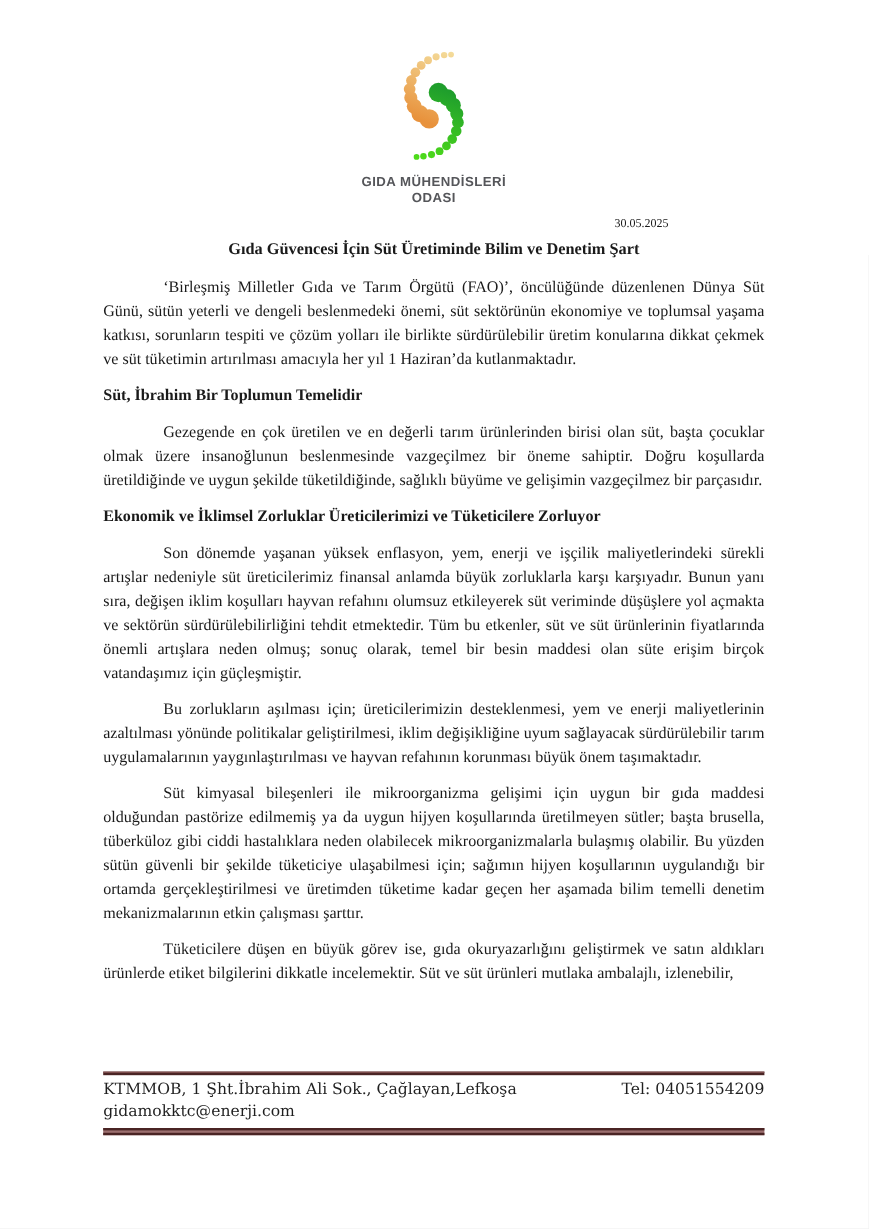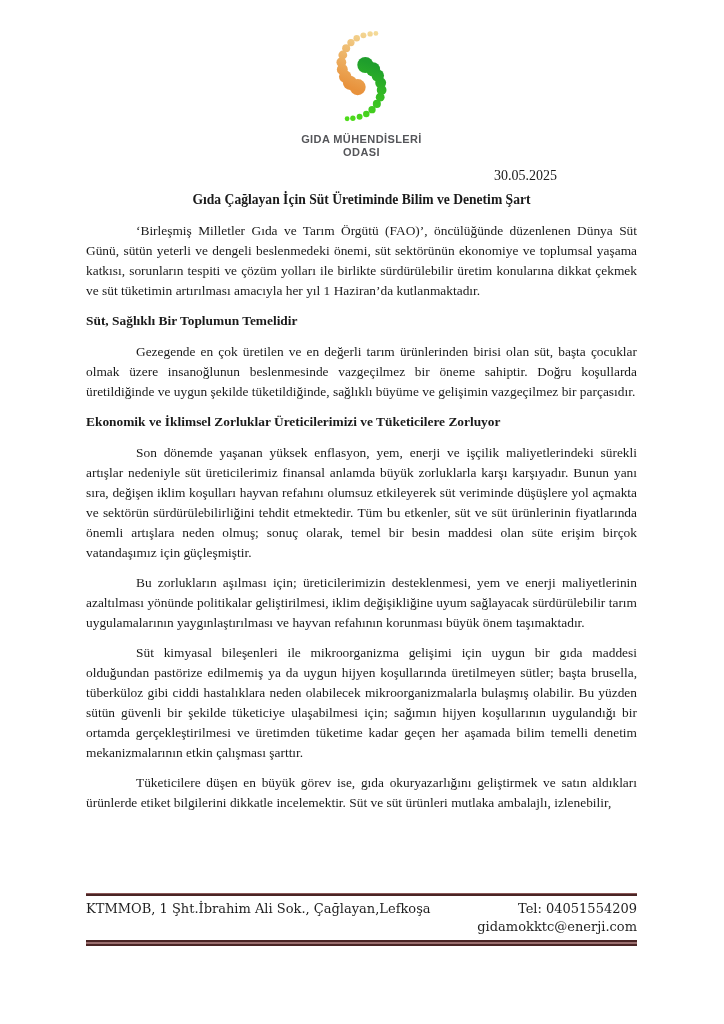--- a/index.html
+++ b/index.html
@@ -7,36 +7,36 @@
     position:relative;
     width:724px; height:1024px;
     margin:0 auto;
     background:#ffffff;
     overflow:hidden;
     font-family:"Liberation Serif", serif;
     color:#1a1a1a;
   }
   .content { position:absolute; left:86px; right:87px; top:0; }
 
-  .logo-wrap { text-align:center; padding-top:30px; }
+  .logo-wrap { text-align:center; padding-top:42px; }
   .logo-svg { display:inline-block; }
   .org-name {
     margin-top:3px;
     font-family:"Liberation Sans", sans-serif;
     font-size:11px; line-height:13px;
     font-weight:bold;
     letter-spacing:0.4px;
     color:#55565a;
   }
 
   .date-row {
     margin-top:9px;
     padding-right:80px;
     text-align:right;
-    font-size:14px;
+    font-size:10px;
   }
 
   .doc-title {
     margin-top:8px;
     text-align:center;
     font-weight:bold;
     font-size:13.6px;
   }
 
   .doc-body {
@@ -47,21 +47,20 @@
     font-family:Liberation Serif, serif;
   }
   .doc-body p { margin:0 0 10px; text-indent:50px; }
   .doc-body h3 { margin:0 0 11px; font-size:13.4px; font-weight:bold; text-align:left; }
 
   .footer {
     position:absolute; left:86px; right:87px; top:893px;
     font-family:"DejaVu Serif", serif;
     font-size:13px; line-height:18px;
     color:#1f1f1f;
-    text-align:right;
   }
   .rule-top {
     height:2px;
     background:var(--rule-color, #4a2424);
     border-top:1px solid #8a5858;
     margin-bottom:4px;
   }
   .footer-row { display:flex; justify-content:space-between; }
   .rule-bottom {
     margin-top:4px;
@@ -119,25 +118,25 @@
         </g>
       </svg>
       <div class="org-name">
         <div>GIDA MÜHENDİSLERİ</div>
         <div>ODASI</div>
       </div>
     </div>
 
     <div class="date-row">30.05.2025</div>
 
-    <div class="doc-title">Gıda Çağlayan İçin Süt Üretiminde Bilim ve Denetim Şart</div>
+    <div class="doc-title">Gıda Güvencesi İçin Süt Üretiminde Bilim ve Denetim Şart</div>
 
     <div class="doc-body">
       <p>‘Birleşmiş Milletler Gıda ve Tarım Örgütü (FAO)’, öncülüğünde düzenlenen Dünya Süt Günü, sütün yeterli ve dengeli beslenmedeki önemi, süt sektörünün ekonomiye ve toplumsal yaşama katkısı, sorunların tespiti ve çözüm yolları ile birlikte sürdürülebilir üretim konularına dikkat çekmek ve süt tüketimin artırılması amacıyla her yıl 1 Haziran’da kutlanmaktadır.</p>
-      <h3>Süt, Sağlıklı Bir Toplumun Temelidir</h3>
+      <h3>Süt, İbrahim Bir Toplumun Temelidir</h3>
       <p>Gezegende en çok üretilen ve en değerli tarım ürünlerinden birisi olan süt, başta çocuklar olmak üzere insanoğlunun beslenmesinde vazgeçilmez bir öneme sahiptir. Doğru koşullarda üretildiğinde ve uygun şekilde tüketildiğinde, sağlıklı büyüme ve gelişimin vazgeçilmez bir parçasıdır.</p>
       <h3>Ekonomik ve İklimsel Zorluklar Üreticilerimizi ve Tüketicilere Zorluyor</h3>
       <p>Son dönemde yaşanan yüksek enflasyon, yem, enerji ve işçilik maliyetlerindeki sürekli artışlar nedeniyle süt üreticilerimiz finansal anlamda büyük zorluklarla karşı karşıyadır. Bunun yanı sıra, değişen iklim koşulları hayvan refahını olumsuz etkileyerek süt veriminde düşüşlere yol açmakta ve sektörün sürdürülebilirliğini tehdit etmektedir. Tüm bu etkenler, süt ve süt ürünlerinin fiyatlarında önemli artışlara neden olmuş; sonuç olarak, temel bir besin maddesi olan süte erişim birçok vatandaşımız için güçleşmiştir.</p>
       <p>Bu zorlukların aşılması için; üreticilerimizin desteklenmesi, yem ve enerji maliyetlerinin azaltılması yönünde politikalar geliştirilmesi, iklim değişikliğine uyum sağlayacak sürdürülebilir tarım uygulamalarının yaygınlaştırılması ve hayvan refahının korunması büyük önem taşımaktadır.</p>
       <p>Süt kimyasal bileşenleri ile mikroorganizma gelişimi için uygun bir gıda maddesi olduğundan pastörize edilmemiş ya da uygun hijyen koşullarında üretilmeyen sütler; başta brusella, tüberküloz gibi ciddi hastalıklara neden olabilecek mikroorganizmalarla bulaşmış olabilir. Bu yüzden sütün güvenli bir şekilde tüketiciye ulaşabilmesi için; sağımın hijyen koşullarının uygulandığı bir ortamda gerçekleştirilmesi ve üretimden tüketime kadar geçen her aşamada bilim temelli denetim mekanizmalarının etkin çalışması şarttır.</p>
       <p>Tüketicilere düşen en büyük görev ise, gıda okuryazarlığını geliştirmek ve satın aldıkları ürünlerde etiket bilgilerini dikkatle incelemektir. Süt ve süt ürünleri mutlaka ambalajlı, izlenebilir,</p>
     </div>
   </div>
 
   <div class="footer">

